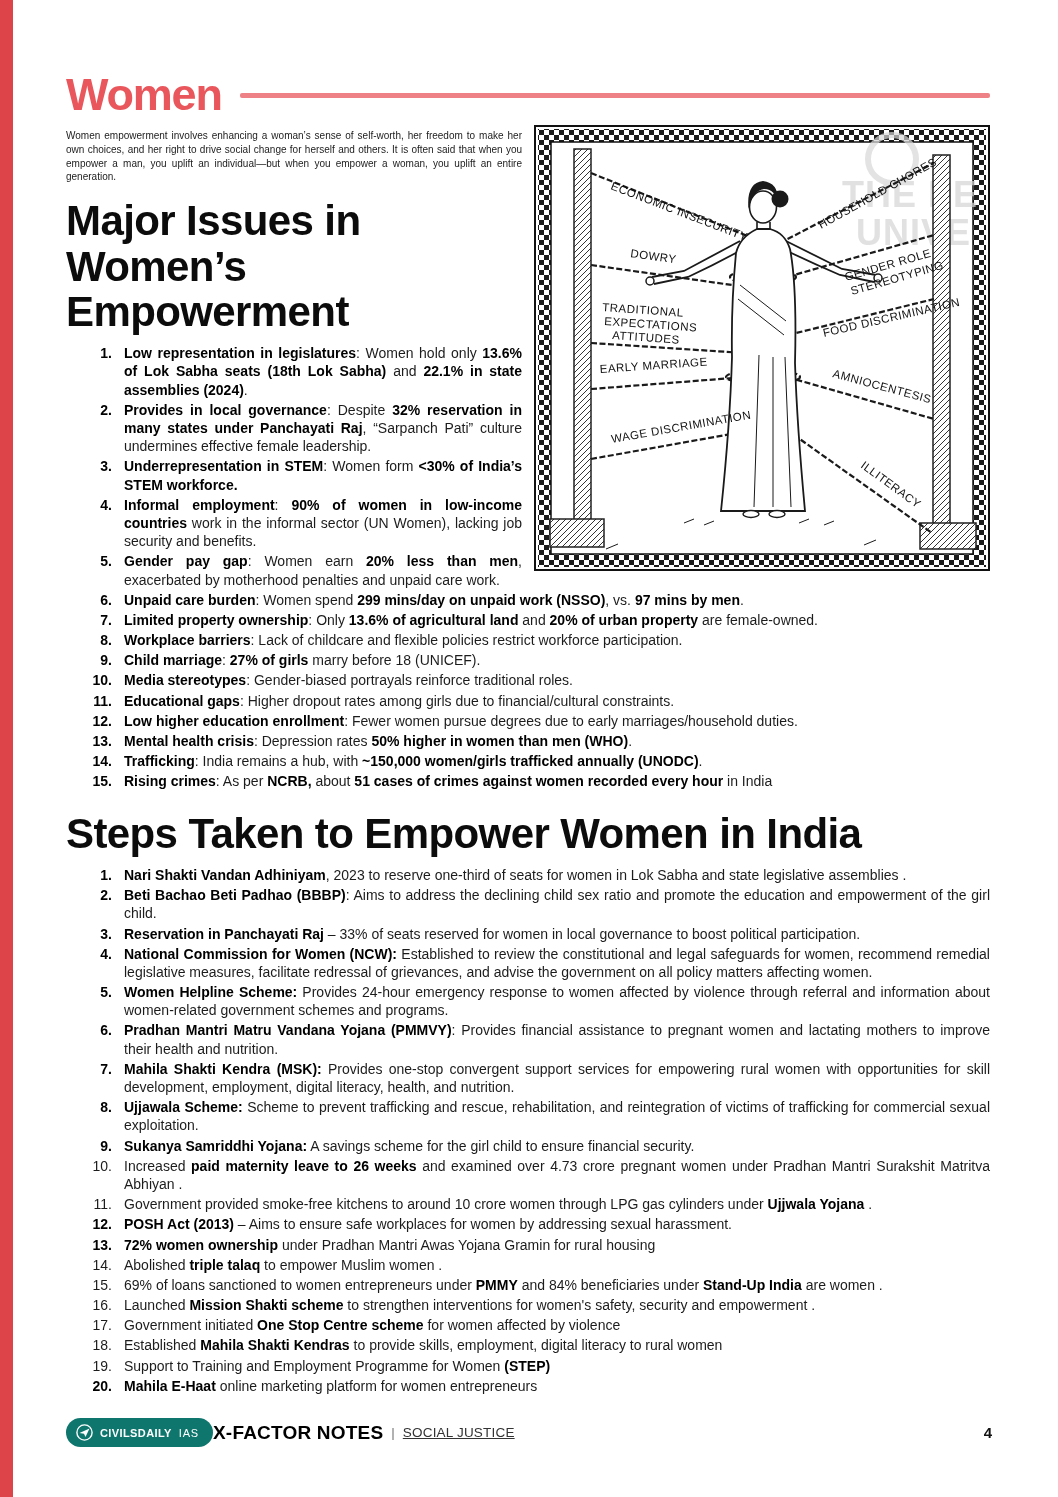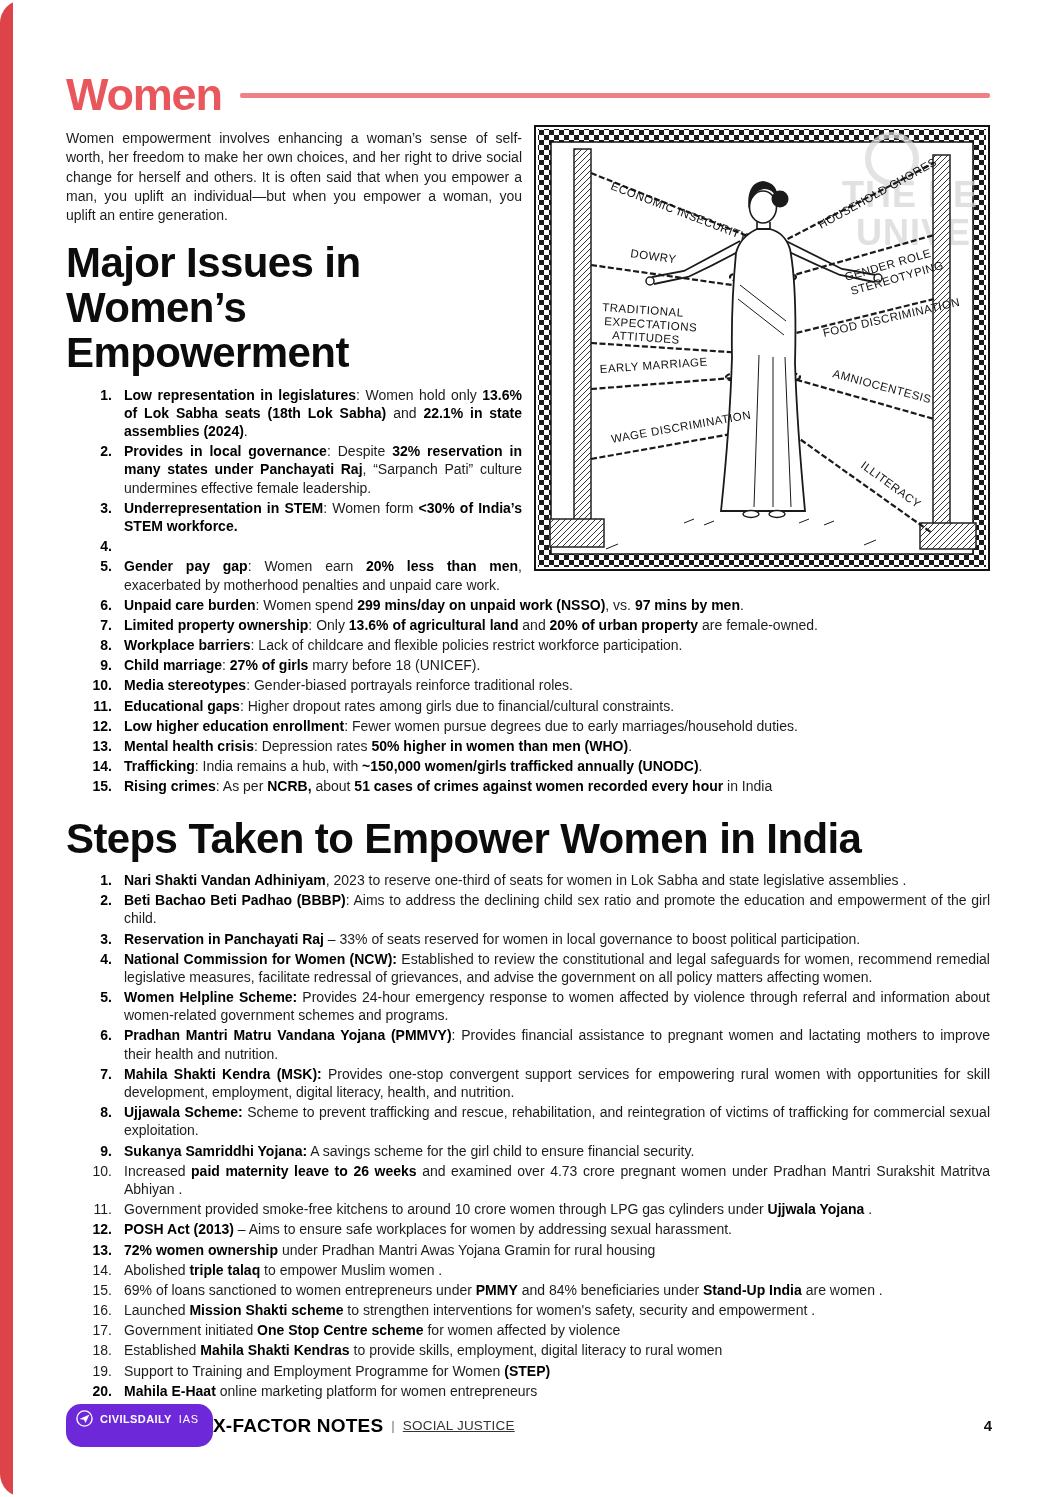--- a/index.html
+++ b/index.html
@@ -1,45 +1,45 @@
 <!DOCTYPE html>
 <html lang="en"><head>
 <meta charset="utf-8">
 <style>
   * { box-sizing: border-box; }
   body { margin:0; background:#ffffff; }
   .page {
     position:relative; width:1058px; height:1497px; background:#fff;
     font-family:"Liberation Sans","DejaVu Sans",sans-serif; color:#1c1c1c;
-    padding:72px 68px 0 66px; overflow:hidden;border-radius:23px;
+    padding:72px 68px 0 66px; overflow:hidden;
   }
   .accent-bar { position:absolute; left:0; top:0; width:13px; height:100%; background:#dc4449; }
 
   .title-row { display:flex; align-items:center; gap:18px; }
   .page-title { margin:0; font-size:45px; line-height:1; font-weight:bold; letter-spacing:-1.2px; color:#e9575c; }
   .title-rule { flex:1; height:5px; background:#ee8185; border-radius:2px; margin-top:2px; }
 
   figure.illustration { float:right; width:456px; height:446px; margin:8px 0 10px 12px; padding:0; }
   svg text { font-family:"Liberation Sans","DejaVu Sans",sans-serif; }
   .rope-label { font-size:11.5px; fill:#111; letter-spacing:0.5px; }
   .watermark-text { font-size:36px; font-weight:bold; fill:#d5d5d5; letter-spacing:1px; }
 
-  .intro { margin:12px 16px 0 0; font-size:14px; line-height:1.38; text-align:justify; }
+  .intro { margin:12px 16px 0 0; font-size:10px; line-height:1.38; text-align:justify; }
 
   .section-heading { font-size:42px; line-height:1.08; font-weight:bold; letter-spacing:-0.6px; color:#0c0c0c; margin:14px 0 10px 0; }
   .steps-heading { clear:both; margin-top:20px; }
 
   ol.nlist { list-style:none; margin:0; padding:0; font-size:14px; line-height:1.3; }
   ol.nlist li { display:flex; margin-bottom:2px; }
   ol.nlist .num { flex:0 0 46px; text-align:right; }
   .b { font-weight:bold; color:#000; }
   ol.nlist .ibody { flex:1; padding-left:12px; text-align:justify; }
 
   .footer { position:absolute; left:66px; right:66px; bottom:50px; display:flex; align-items:center; }
-  .brand-pill { display:inline-flex; align-items:center; gap:7px; background:#6d28d9; color:#fff; border-radius:15px; padding:6px 14px 20px 10px; }
+  .brand-pill { display:inline-flex; align-items:center; gap:7px; background:#0f766e; color:#fff; border-radius:15px; padding:6px 14px 6px 10px; }
   .brand-main { font-size:11px; font-weight:bold; letter-spacing:0.4px; }
   .brand-suffix { font-size:11px; font-weight:normal; letter-spacing:0.8px; }
   .footer-series { font-size:19px; font-weight:bold; letter-spacing:0.2px; color:#000000; }
   .footer-divider { margin:0 8px; color:#777; font-size:13.5px; }
   .footer-subject { font-size:13.5px; color:#333; letter-spacing:0.2px;text-decoration:underline; }
   .page-number { margin-left:auto; font-size:15px; font-weight:bold; color:#111; }
 </style>
 </head>
 <body>
 
@@ -144,20 +144,21 @@
       <li>
         <span class="num b">2.</span>
         <span class="ibody"><span class="b">Provides in local governance</span><span>: Despite </span><span class="b">32% reservation in many states under Panchayati Raj</span><span>, “Sarpanch Pati” culture undermines effective female leadership.</span></span>
       </li>
       <li>
         <span class="num b">3.</span>
         <span class="ibody"><span class="b">Underrepresentation in STEM</span><span>: Women form </span><span class="b">&lt;30% of India’s STEM workforce.</span></span>
       </li>
       <li>
         <span class="num b">4.</span>
+        <span class="ibody"><span class="b">Informal employment</span><span>: </span><span class="b">90% of women in low-income countries</span><span> work in the informal sector (UN Women), lacking job security and benefits.</span></span>
       </li>
       <li>
         <span class="num b">5.</span>
         <span class="ibody"><span class="b">Gender pay gap</span><span>: Women earn </span><span class="b">20% less than men</span><span>, exacerbated by motherhood penalties and unpaid care work.</span></span>
       </li>
       <li>
         <span class="num b">6.</span>
         <span class="ibody"><span class="b">Unpaid care burden</span><span>: Women spend </span><span class="b">299 mins/day on unpaid work (NSSO)</span><span>, vs. </span><span class="b">97 mins by men</span><span>.</span></span>
       </li>
       <li>

